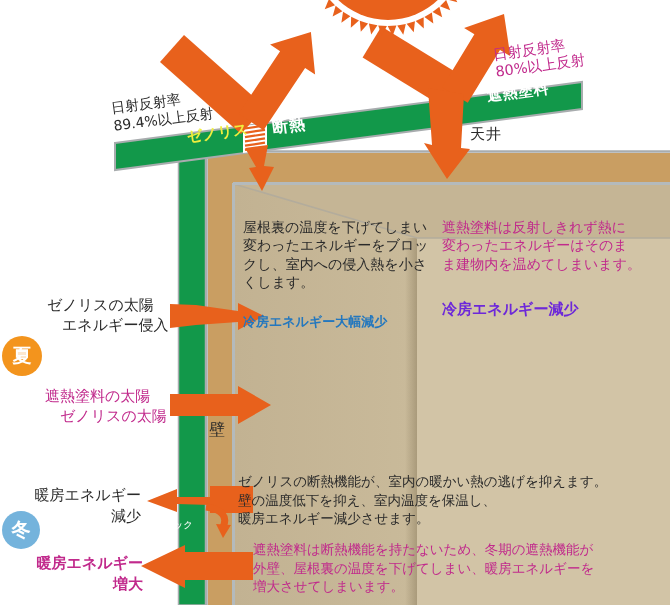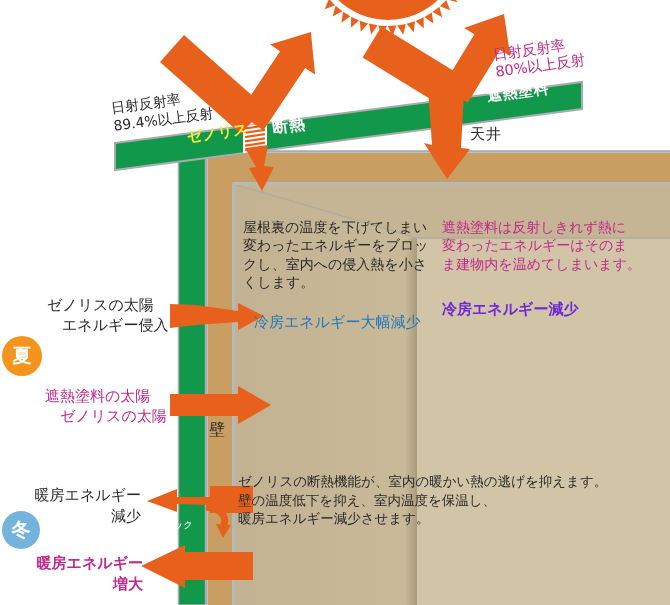--- a/index.html
+++ b/index.html
@@ -17,21 +17,21 @@
   .wall{left:209px;top:420px;font-size:16px;}
   .block{left:154px;top:519px;font-size:9.5px;color:#fff;}
   .summer-z{left:47px;top:295px;font-size:15px;line-height:20px;}
   .summer-p{left:45px;top:386px;font-size:15px;line-height:20px;color:#c12a8c;}
   .winter-z{left:29px;top:485px;width:112px;text-align:right;font-size:15px;line-height:21px;}
   .winter-p{left:29px;top:553px;width:114px;text-align:right;font-size:15px;line-height:21px;font-weight:bold;color:#c12a8c;}
   .badge{position:absolute;border-radius:50%;color:#fff;font-weight:bold;display:flex;align-items:center;justify-content:center;z-index:3;}
   .badge-summer{left:2px;top:336px;width:40px;height:40px;background:#f3941d;font-size:19px;}
   .badge-winter{left:2px;top:511px;width:38px;height:38px;background:#74b3dc;font-size:19px;}
   .noteA{left:243px;top:199px;font-size:14px;line-height:18.6px;width:215px;}
-  .noteA .hl{color:#2377be;font-weight:normal;font-size:15px;margin-top:2px;margin-left:11px;}
+  .noteA .hl{color:#2377be;font-weight:bold;font-size:13px;margin-top:2px;}
   .noteB{left:442px;top:199px;font-size:14px;line-height:18.6px;width:220px;color:#c12a8c;}
   .noteB .hl{color:#6d28d9;font-weight:bold;font-size:15px;margin-top:8px;}
   .noteC{left:238px;top:472px;font-size:13.5px;line-height:18.6px;}
   .noteD{left:253px;top:540px;font-size:13.5px;line-height:18.6px;color:#c12a8c;}
 </style>
 </head>
 <body>
 
 <div class="stage">
 
@@ -145,14 +145,17 @@
   </div>
   <div class="lbl noteB">
     <div>遮熱塗料は反射しきれず熱に
 変わったエネルギーはそのま
 ま建物内を温めてしまいます。</div>
     <div class="hl">冷房エネルギー減少</div>
   </div>
   <div class="lbl noteC">ゼノリスの断熱機能が、室内の暖かい熱の逃げを抑えます。
 壁の温度低下を抑え、室内温度を保温し、
 暖房エネルギー減少させます。</div>
+  <div class="lbl noteD">遮熱塗料は断熱機能を持たないため、冬期の遮熱機能が
+外壁、屋根裏の温度を下げてしまい、暖房エネルギーを
+増大させてしまいます。</div>
 
 </div>
 
 </body></html>

